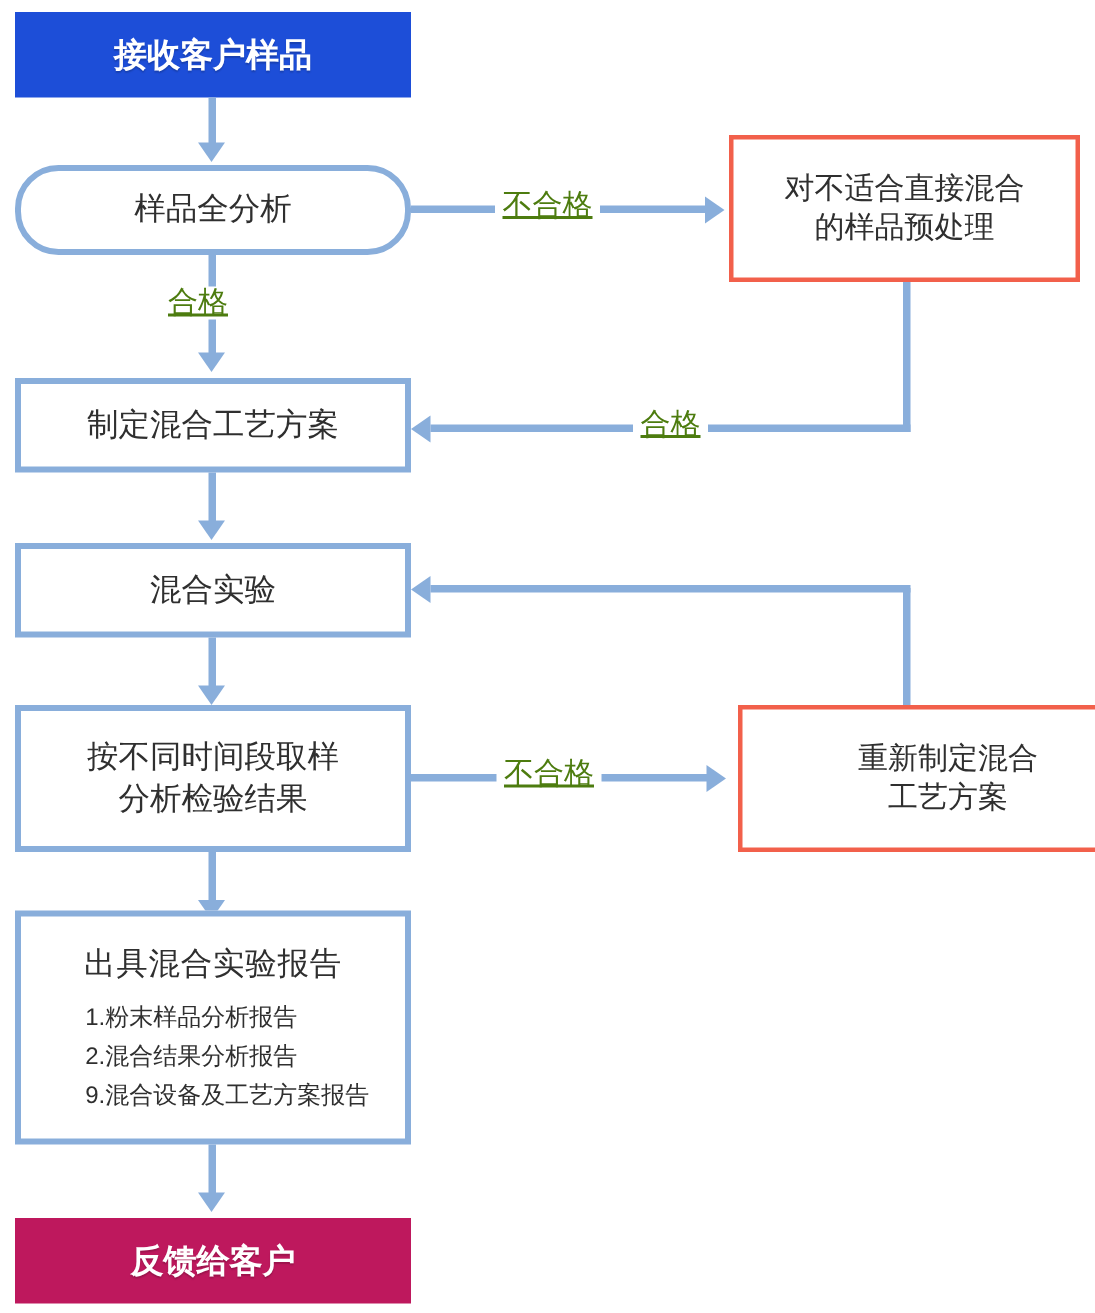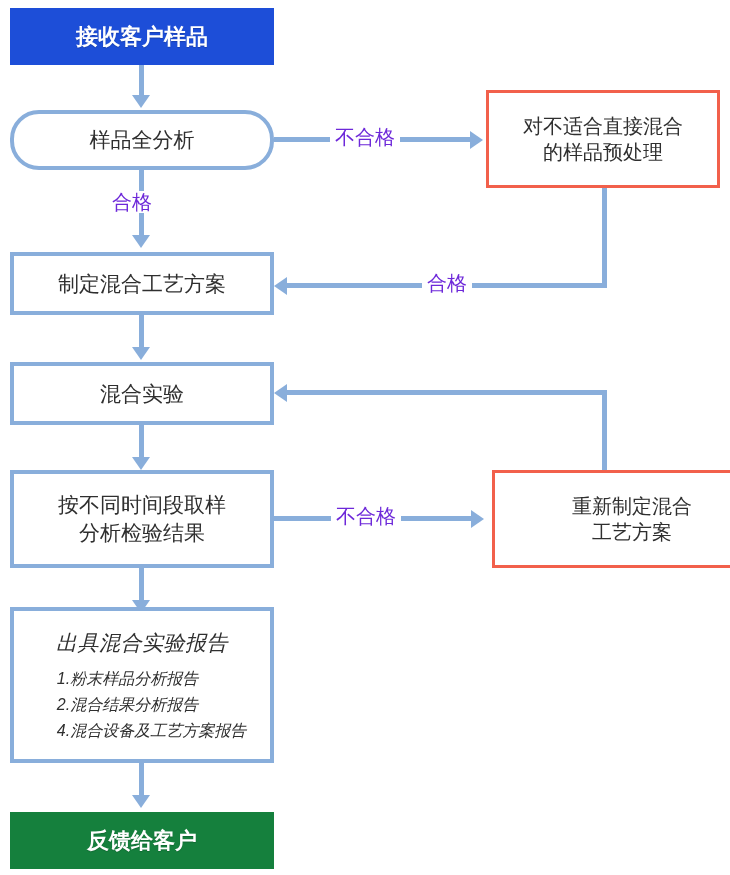--- a/index.html
+++ b/index.html
@@ -28,37 +28,36 @@
     text-align: center;
     color: #2f2f2f;
     line-height: 1.32;
   }
   .node.filled {
     color: #ffffff;
     font-weight: bold;
     text-shadow: 0 1px 1px rgba(0,0,0,0.18);
   }
   .node.orange { background: #1d4ed8; }
-  .node.cyan   { background: #15803d; }
+  .node.cyan   { background: #be185d; }
   .node.outline-blue {
     background: #ffffff;
     border: 4px solid #89AEDB;
   }
   .node.outline-red {
     background: #ffffff;
     border: 3px solid #F2604B;
   }
   .node-line { display: block; white-space: nowrap; }
 
   
   .report {
     align-items: center;
     justify-content: flex-start;
     padding-top: 18px;
-    font-style: italic;
   }
   .report .report-title {
     font-size: 21px;
     color: #2f2f2f;
     margin-bottom: 9px;
     letter-spacing: 0.5px;
   }
   .report .report-items {
     font-size: 16px;
     text-align: left;
@@ -96,25 +95,26 @@
   }
   .arrow.right {
     border-top: 9px solid transparent;
     border-bottom: 9px solid transparent;
     border-left: 13px solid #89AEDB;
   }
 
   .edge-label {
     position: absolute;
     font-size: 20px;
-    color: #6d28d9;
+    color: #4d7c0f;
     background: #ffffff;
     padding: 0 5px;
     white-space: nowrap;
     line-height: 1.1;
+    text-decoration: underline;
   }
 </style>
 </head>
 <body>
 
 <div id="canvas">
 
   <div class="node filled orange" style="left:10px; top:8px; width:264px; height:57px; font-size:22px;">
     <span class="node-line">接收客户样品</span>
   </div>
@@ -177,21 +177,21 @@
   </div>
 
   <div class="seg v" style="left:139px; top:568px; width:5px; height:36px;"></div>
   <div class="arrow down" style="left:132px; top:600px;"></div>
 
   <div class="node outline-blue report" style="left:10px; top:607px; width:264px; height:156px;">
     <span class="report-title">出具混合实验报告</span>
     <span class="report-items">
       <span class="ritem">1.粉末样品分析报告</span>
       <span class="ritem">2.混合结果分析报告</span>
-      <span class="ritem">4.混合设备及工艺方案报告</span>
+      <span class="ritem">9.混合设备及工艺方案报告</span>
     </span>
   </div>
 
   <div class="seg v" style="left:139px; top:763px; width:5px; height:34px;"></div>
   <div class="arrow down" style="left:132px; top:795px;"></div>
 
   <div class="node filled cyan" style="left:10px; top:812px; width:264px; height:57px; font-size:22px;">
     <span class="node-line">反馈给客户</span>
   </div>
 

